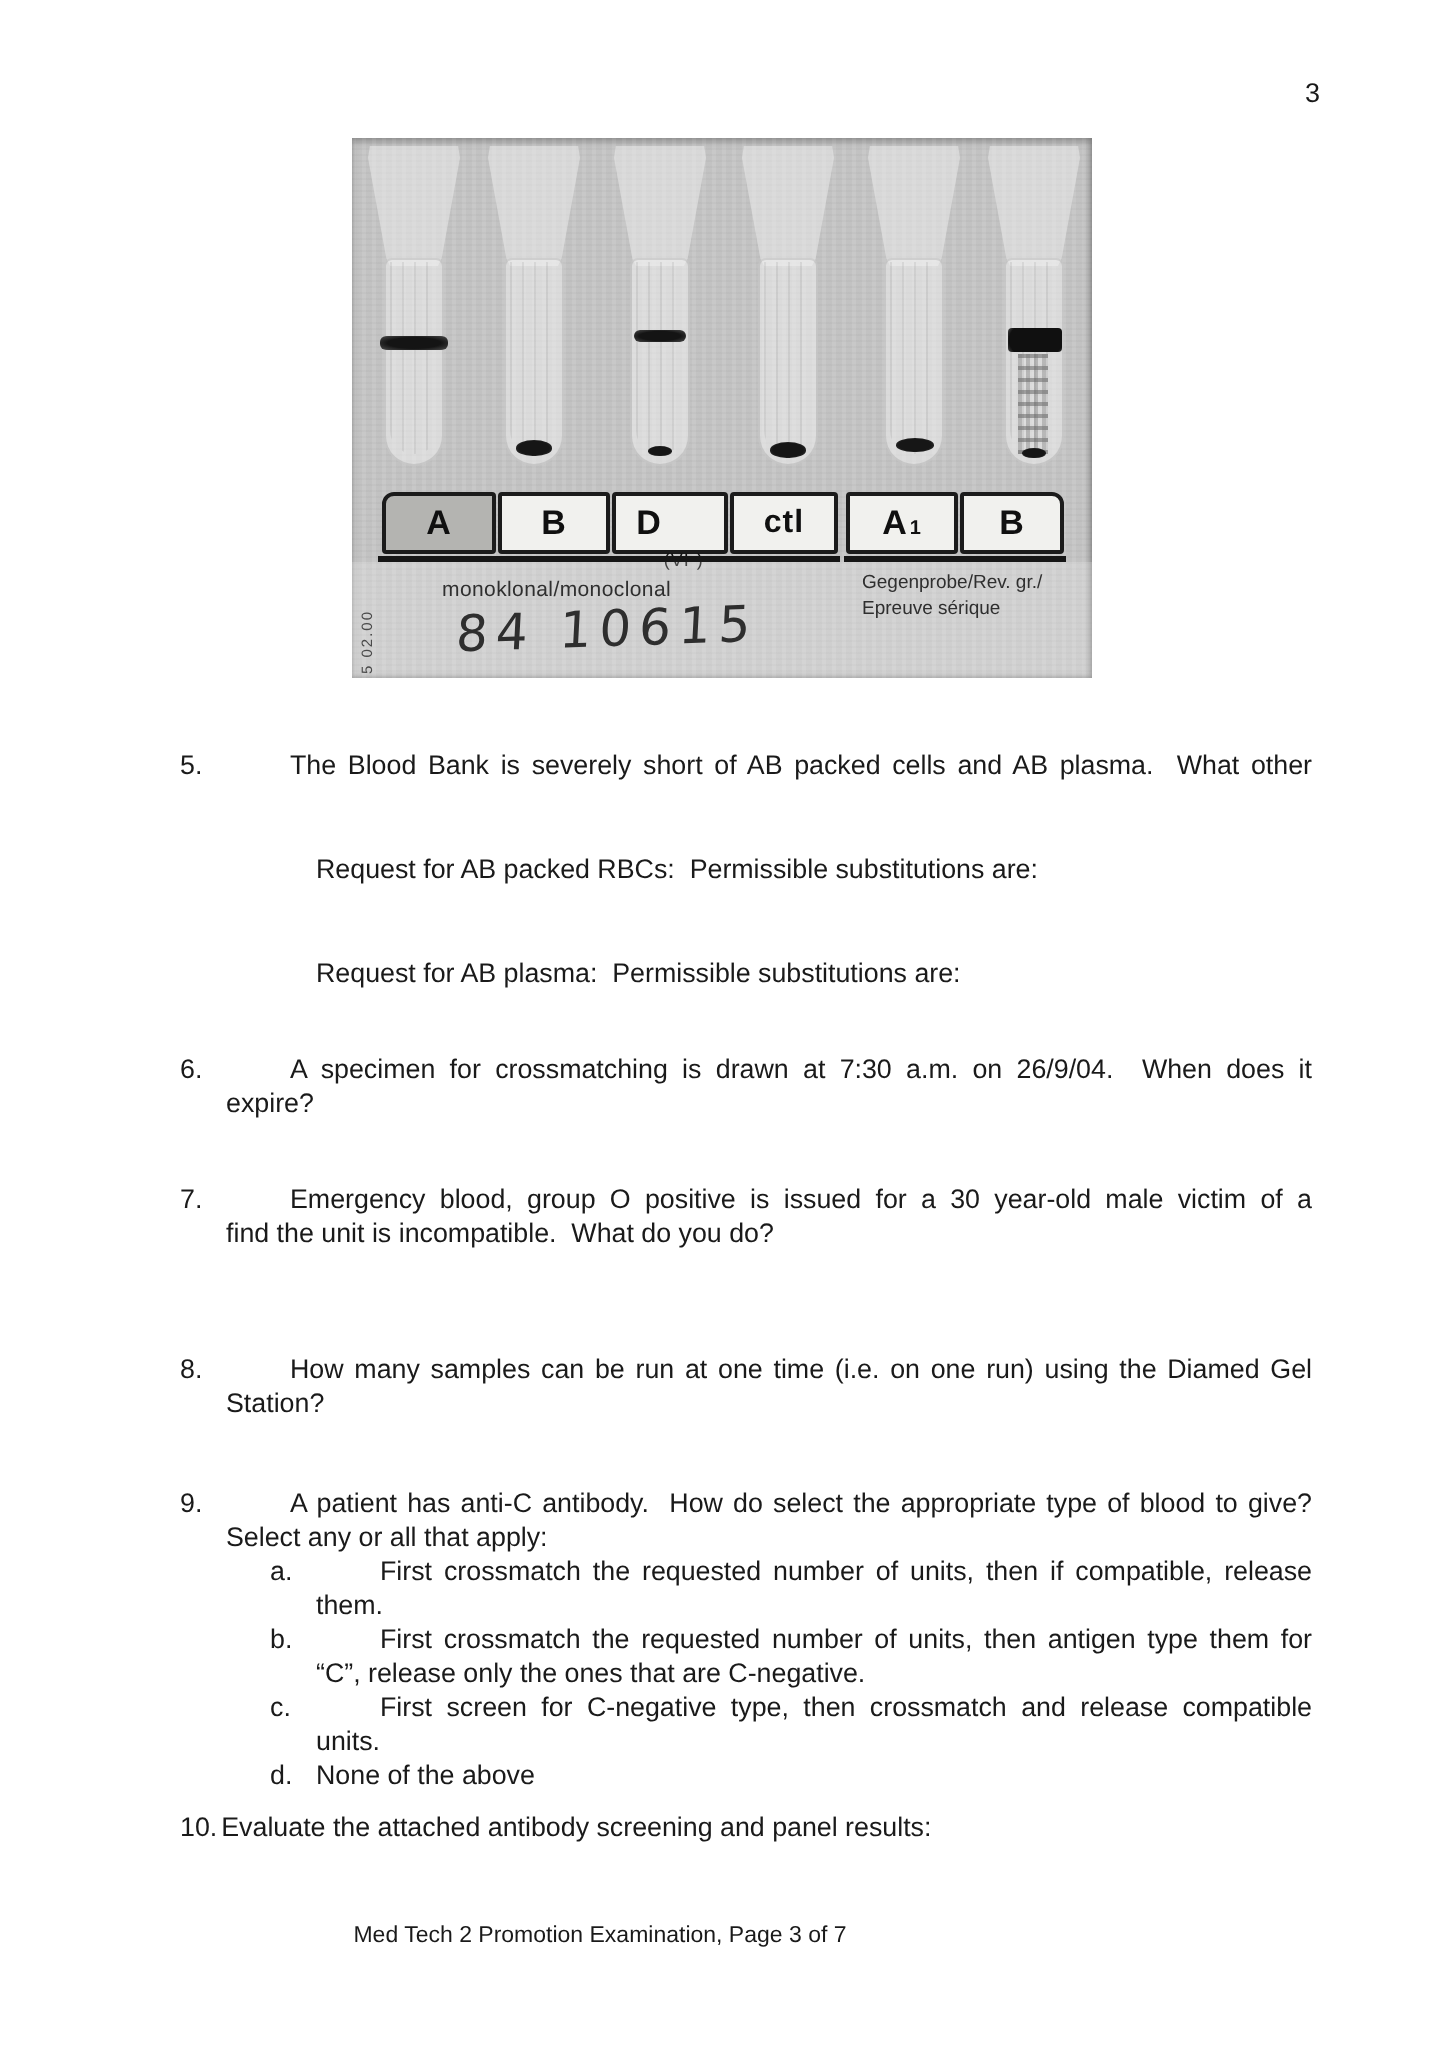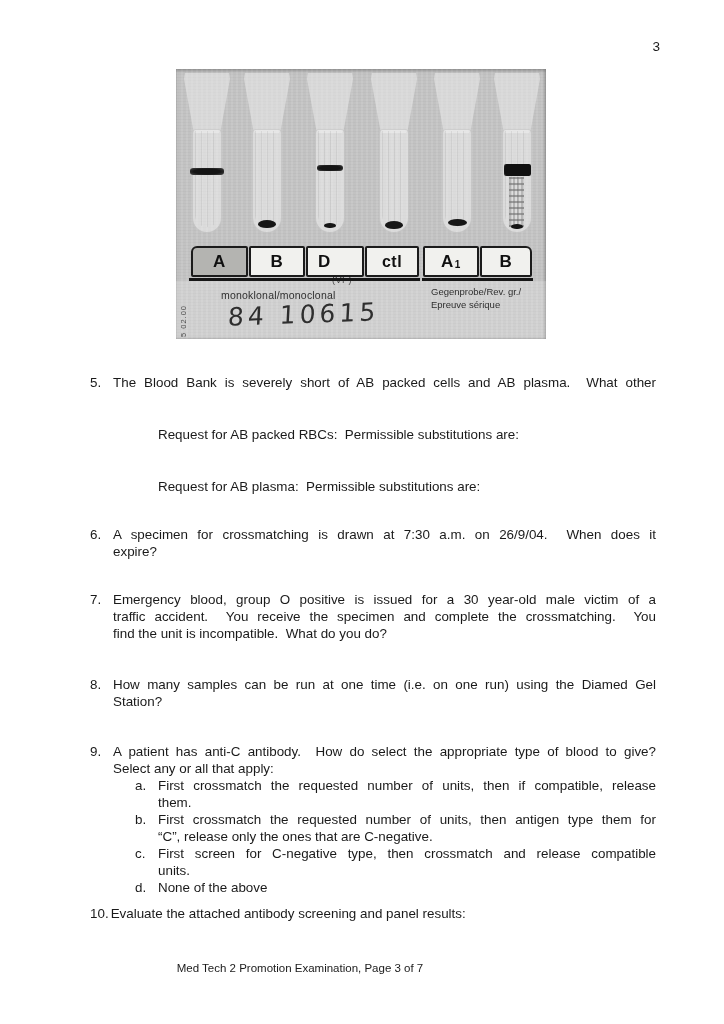--- a/index.html
+++ b/index.html
@@ -63,21 +63,21 @@
   .mono-label{position:absolute;left:45px;top:220px;font-size:10.5px;color:#2f2f2f;letter-spacing:.2px;}
   .handwriting{position:absolute;left:52px;top:231px;font-size:25px;color:#2e2e2e;
                font-family:"DejaVu Sans",sans-serif;letter-spacing:4px;
                transform:rotate(-2deg) skewX(-5deg);}
   .rev-label{position:absolute;left:255px;top:216px;font-size:9.5px;color:#2f2f2f;line-height:13px;}
 
   
   .q{position:absolute;left:90px;width:566px;font-size:13.4px;line-height:17px;color:#1a1a1a;}
   .qnum{position:absolute;left:0;top:0;}
   .qtext{margin-left:23px;}
-  .jl{text-align:justify;text-align-last:justify;white-space:pre-wrap;}
+  .jl{text-align:justify;text-align-last:justify;white-space:pre-wrap;margin-left:32px;}
   .ll{white-space:pre-wrap;}
   .sub{position:relative;margin-left:45px;width:521px;}
   .subnum{position:absolute;left:0;top:0;}
   .subtext{margin-left:23px;}
   .req{position:absolute;left:158px;font-size:13.4px;line-height:17px;white-space:pre-wrap;}
   .q10num{margin-right:2px;}
   .footer{position:absolute;left:0;top:962px;width:600px;text-align:center;font-size:11.5px;color:#1a1a1a;}
 </style>
 </head>
 <body>
@@ -185,21 +185,20 @@
     <div class="qtext">
       <div class="jl">A specimen for crossmatching is drawn at 7:30 a.m. on 26/9/04.  When does it</div>
       <div class="ll">expire?</div>
     </div>
   </div>
 
   <div class="q" style="top:591px;">
     <span class="qnum">7.</span>
     <div class="qtext">
       <div class="jl">Emergency blood, group O positive is issued for a 30 year-old male victim of a</div>
-      <div class="jl">traffic accident.  You receive the specimen and complete the crossmatching.  You</div>
       <div class="ll">find the unit is incompatible.  What do you do?</div>
     </div>
   </div>
 
   <div class="q" style="top:676px;">
     <span class="qnum">8.</span>
     <div class="qtext">
       <div class="jl">How many samples can be run at one time (i.e. on one run) using the Diamed Gel</div>
       <div class="ll">Station?</div>
     </div>

